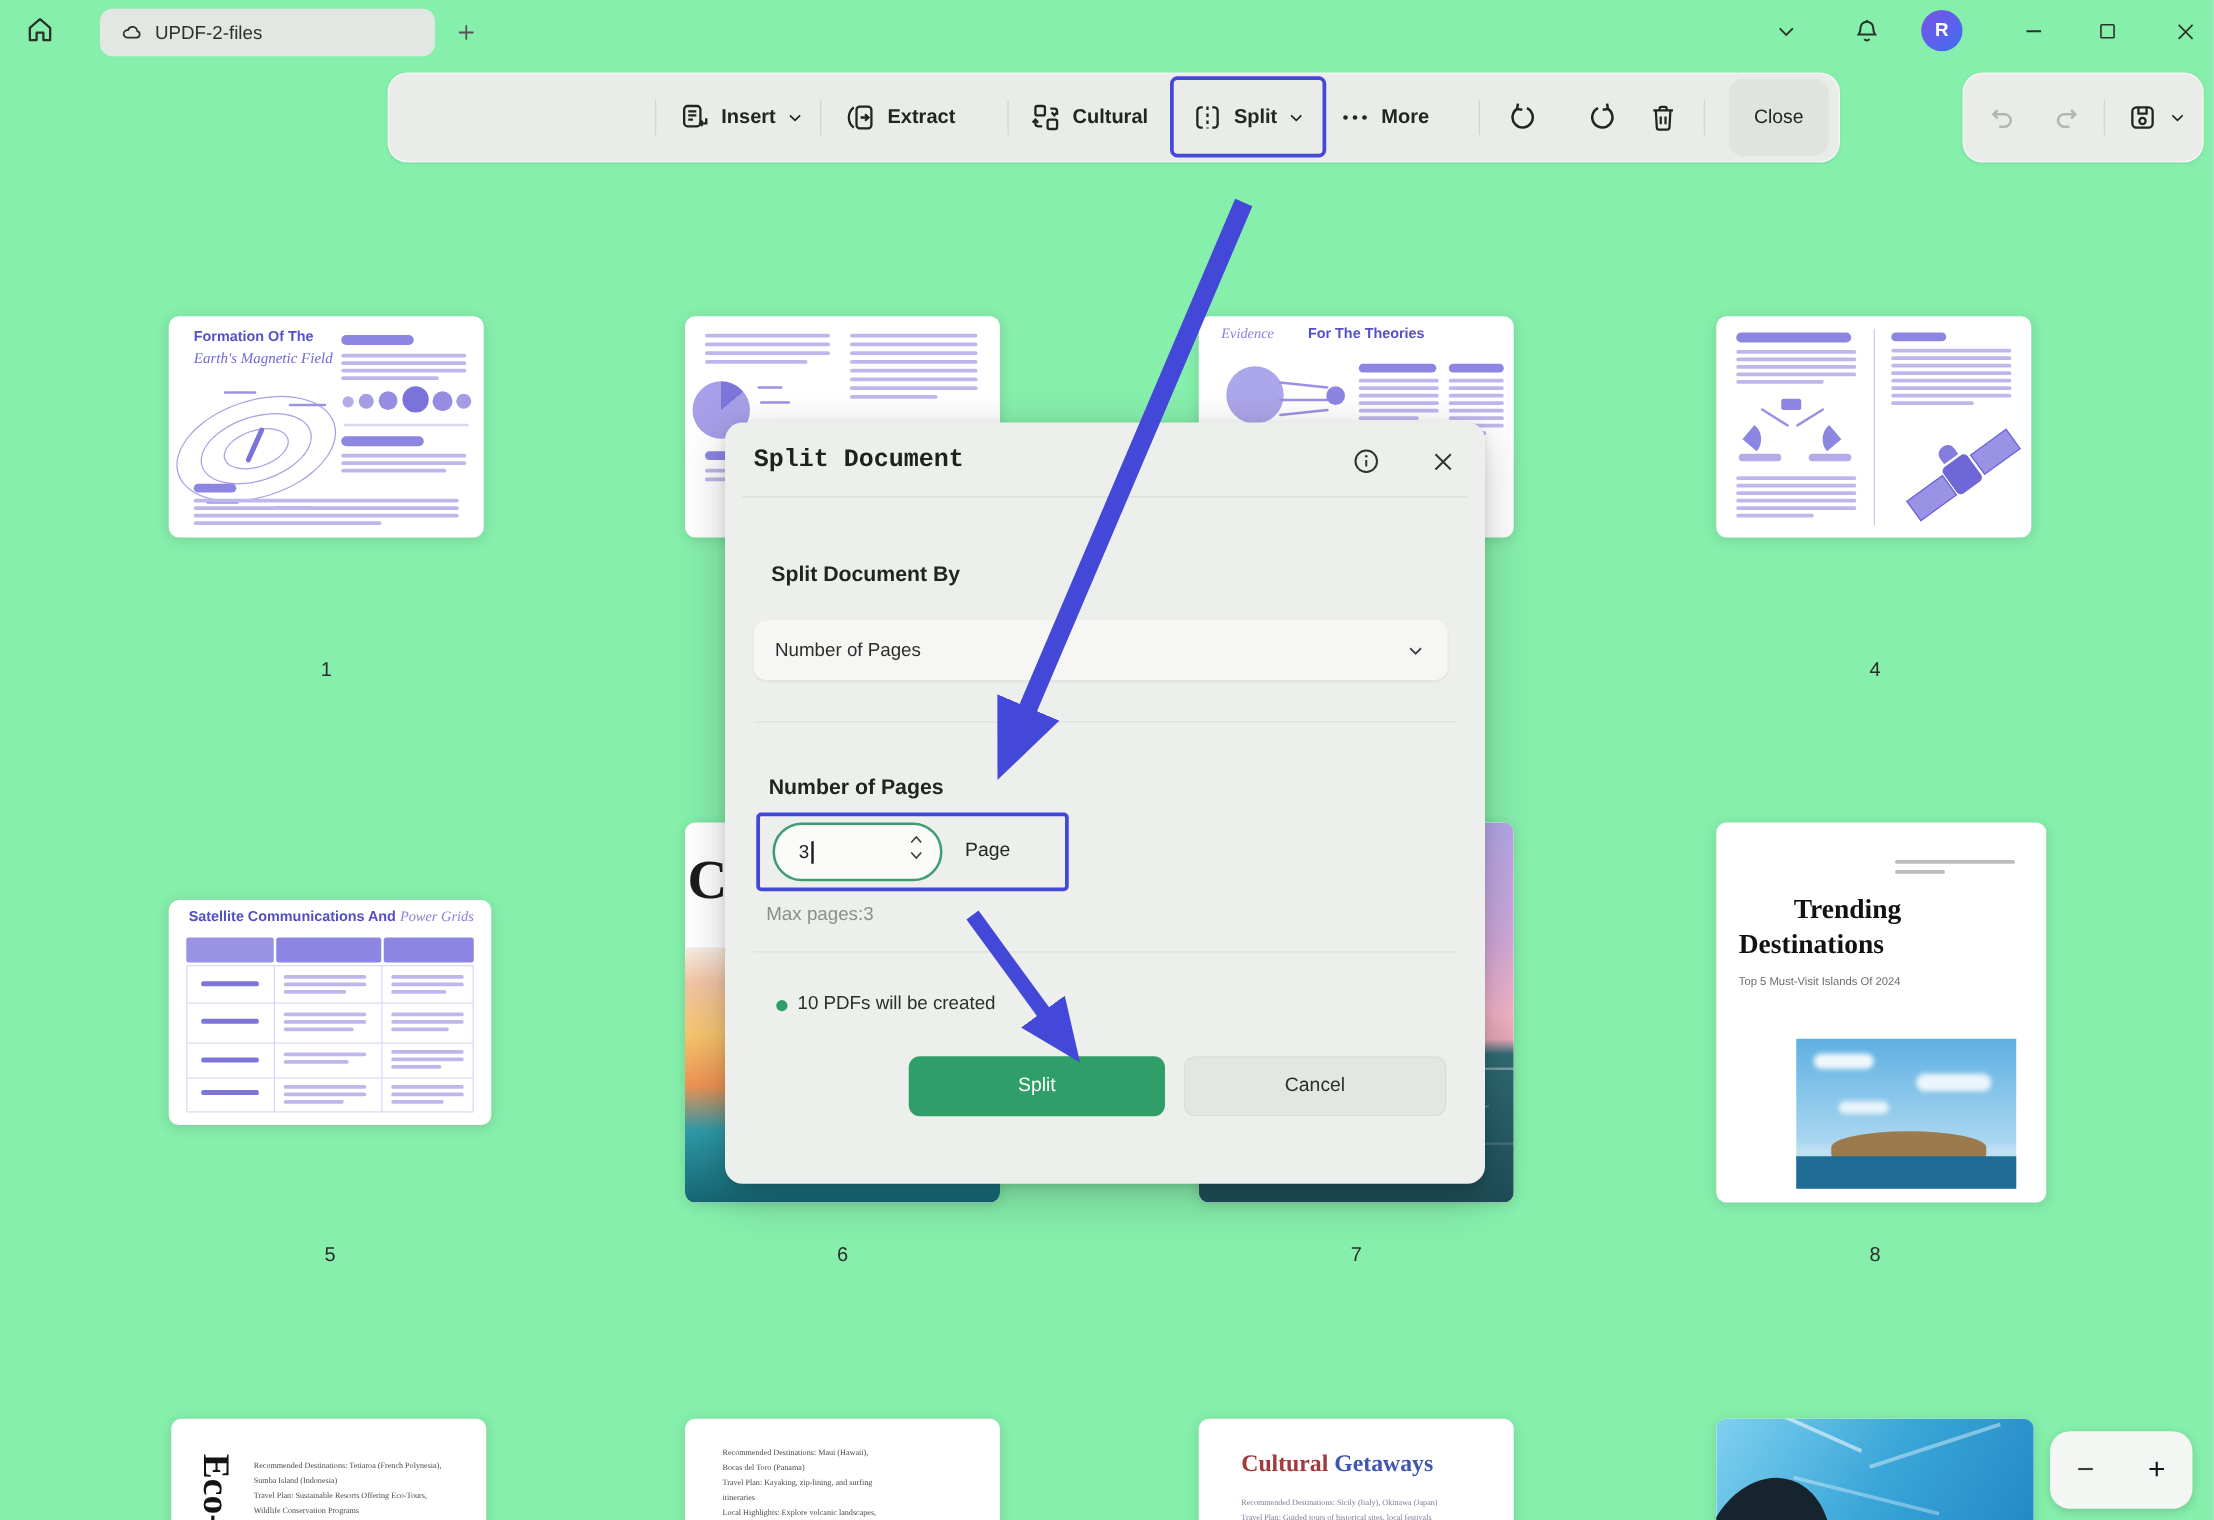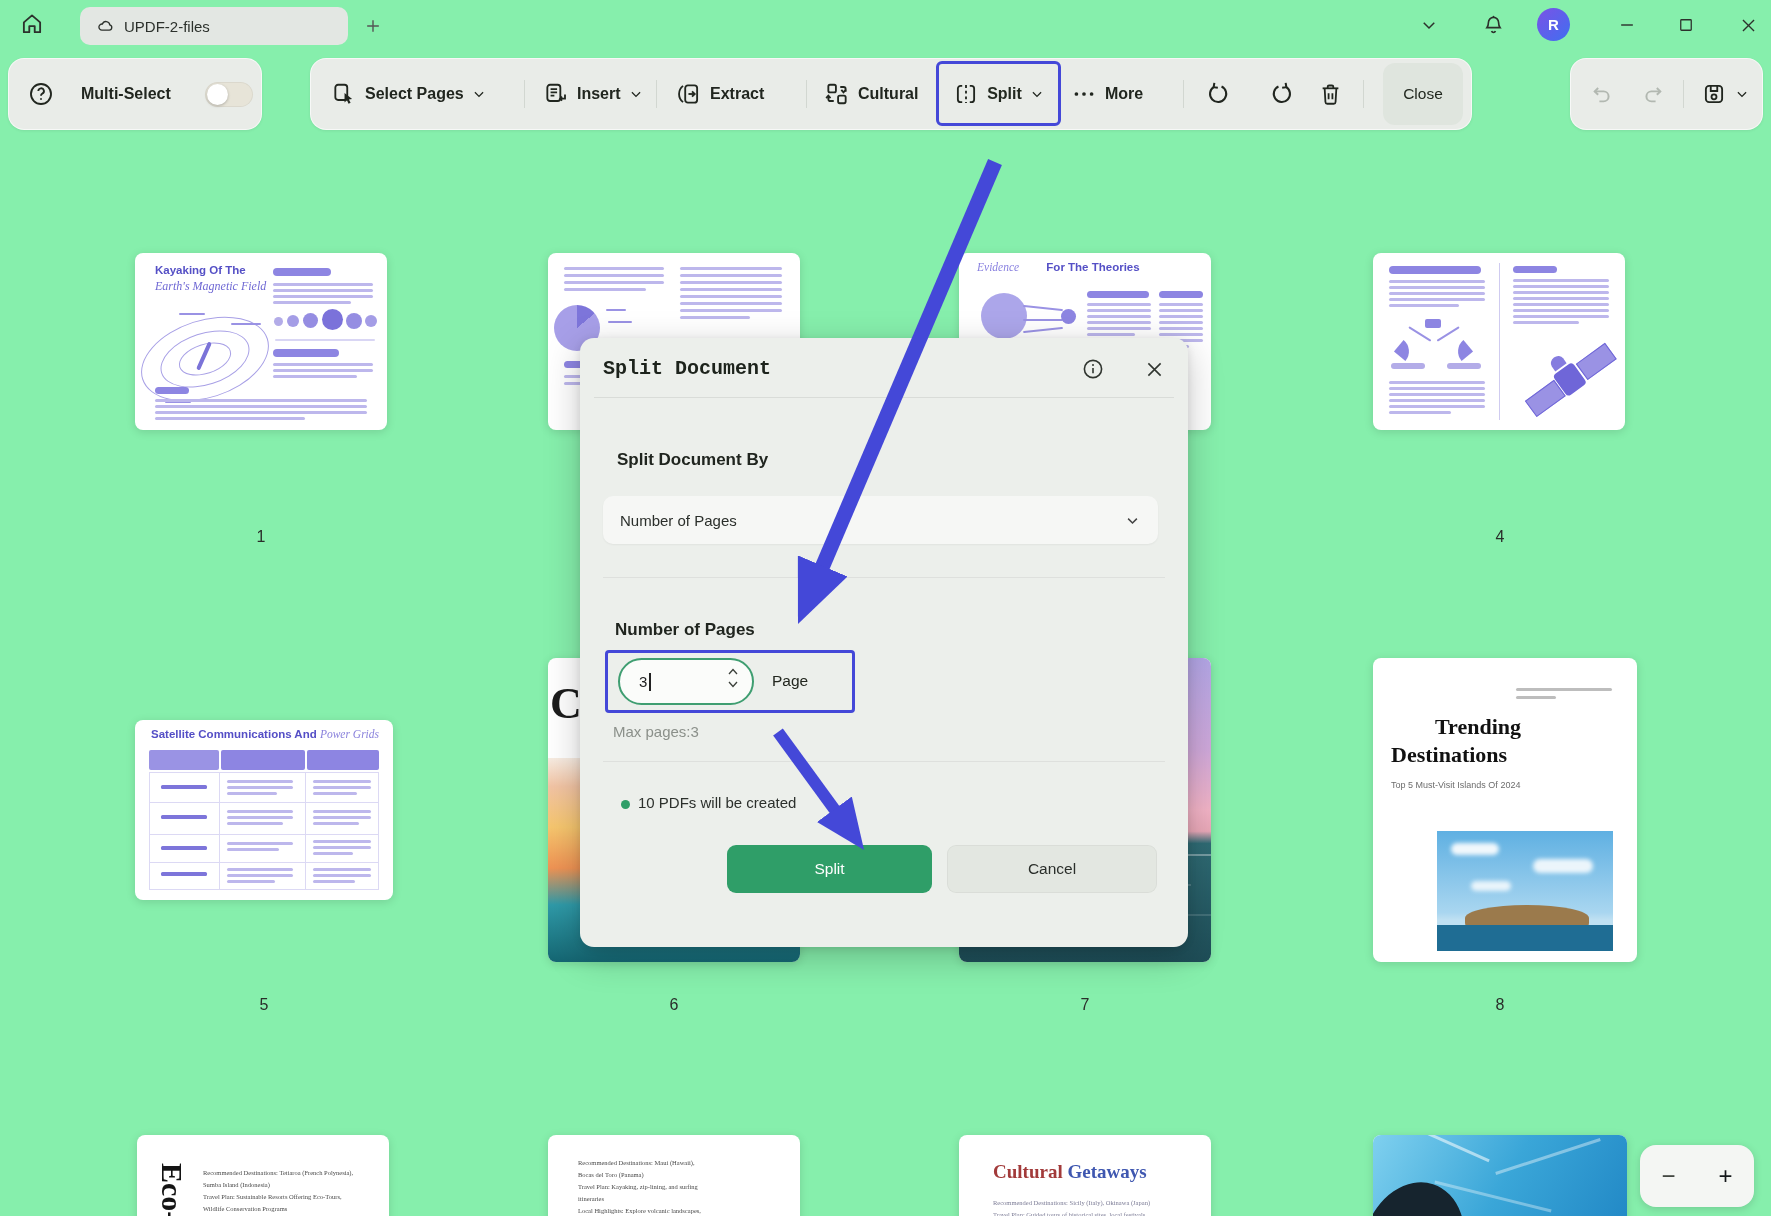--- a/index.html
+++ b/index.html
@@ -102,48 +102,23 @@
     <svg class="ic" width="18" height="18" viewBox="0 0 24 24" fill="none" stroke="#2c312c" stroke-width="1.7">
         <rect x="5" y="5" width="14" height="14" rx="1"></rect>
       </svg>
   </div>
   <div class="winglyph" style="left:1733px;">
     <svg class="ic" width="19" height="19" viewBox="0 0 24 24" stroke="#2c312c" stroke-width="1.7">
         <path d="M5 5 L19 19 M19 5 L5 19"></path>
       </svg>
   </div>
 
-  <div class="group" style="left:8px;width:254px;">
-    <div class="titem" style="left:18px;">
-      <svg class="ic" width="28" height="28" viewBox="0 0 24 24" fill="none" stroke="#21261f" stroke-width="1.6">
-          <circle cx="12" cy="12" r="8.6"></circle>
-          <path d="M9.7 9.5 a2.4 2.4 0 1 1 3.4 2.2 c-.85.4-1.1.9-1.1 1.7"></path>
-          <circle cx="12" cy="16.3" r=".8" fill="#21261f" stroke="none"></circle>
-        </svg>
-    </div>
-    <div class="titem" style="left:72px;">
-        <span>Multi-Select</span>
-      </div>
-    <div class="togtrack" style="left:196px;top:23px;">
-      <div class="togknob"></div>
-    </div>
-  </div>
 
   <div class="group" style="left:310px;width:1162px;">
 
-    <div class="titem" style="left:20px;">
-      <svg class="ic" width="26" height="26" viewBox="0 0 24 24" fill="none" stroke="#21261f" stroke-width="1.7">
-          <rect x="4" y="3.5" width="11" height="14" rx="2.5"></rect>
-          <path d="M12.5 11 l7 5.6 -3 .4 1.6 3.1 -1.9.9 -1.5-3.2 -2.2 2 z" fill="#21261f" stroke="none"></path>
-        </svg>
-      <span>Select Pages</span>
-      <svg class="ic" width="14" height="14" viewBox="0 0 24 24" fill="none" stroke="#21261f" stroke-width="2.2">
-          <polyline points="5,9 12,16 19,9"></polyline>
-        </svg>
-    </div>
     <div class="tsep" style="left:213px;"></div>
 
     <div class="titem" style="left:232px;">
       <svg class="ic" width="26" height="26" viewBox="0 0 24 24" fill="none" stroke="#21261f" stroke-width="1.7">
           <rect x="4" y="3.5" width="12" height="15" rx="2.5"></rect>
           <path d="M7 7.5 h6 M7 10.5 h6 M7 13.5 h3.5"></path>
           <path d="M20.3 12.5 v3.8 h-4.5"></path>
           <polyline points="17.6,14.4 15.8,16.3 17.6,18.2"></polyline>
         </svg>
       <span>Insert</span>
@@ -248,21 +223,21 @@
         </svg>
     </div>
     <div class="titem" style="left:164px;">
       <svg class="ic" width="14" height="14" viewBox="0 0 24 24" fill="none" stroke="#21261f" stroke-width="2.2">
           <polyline points="5,9 12,16 19,9"></polyline>
         </svg>
     </div>
   </div>
 
   <div class="card" style="left:135px;top:253px;width:252px;height:177px;">
-    <div class="abs" style="left:20px;top:11px;font-weight:700;font-size:11.5px;color:#5550c6;">Kayaking Of The</div>
+    <div class="abs" style="left:20px;top:11px;font-weight:700;font-size:11.5px;color:#5550c6;">Formation Of The</div>
     <div class="abs serif" style="left:20px;top:26px;font-style:italic;font-size:12px;color:#6f68d4;text-align:right;">Earth's Magnetic Field</div>
     <div>
       <div class="ellp" style="left:4px;top:67px;width:130px;height:76px;transform:rotate(-18deg);"></div>
       <div class="ellp" style="left:24px;top:80px;width:90px;height:50px;transform:rotate(-18deg);"></div>
       <div class="ellp" style="left:43px;top:91px;width:52px;height:28px;transform:rotate(-18deg);"></div>
       <div class="abs" style="left:67px;top:88px;width:4px;height:30px;background:#7b73d8;border-radius:2px;transform:rotate(24deg);"></div>
       <div class="ln" style="left:44px;top:60px;width:26px;height:2px;background:#9a92e4;"></div>
       <div class="ln" style="left:96px;top:70px;width:30px;height:2px;background:#9a92e4;"></div>
       <div class="ln" style="left:30px;top:148px;width:26px;height:2px;background:#9a92e4;"></div>
       <div class="ln" style="left:84px;top:152px;width:30px;height:2px;background:#9a92e4;"></div>

